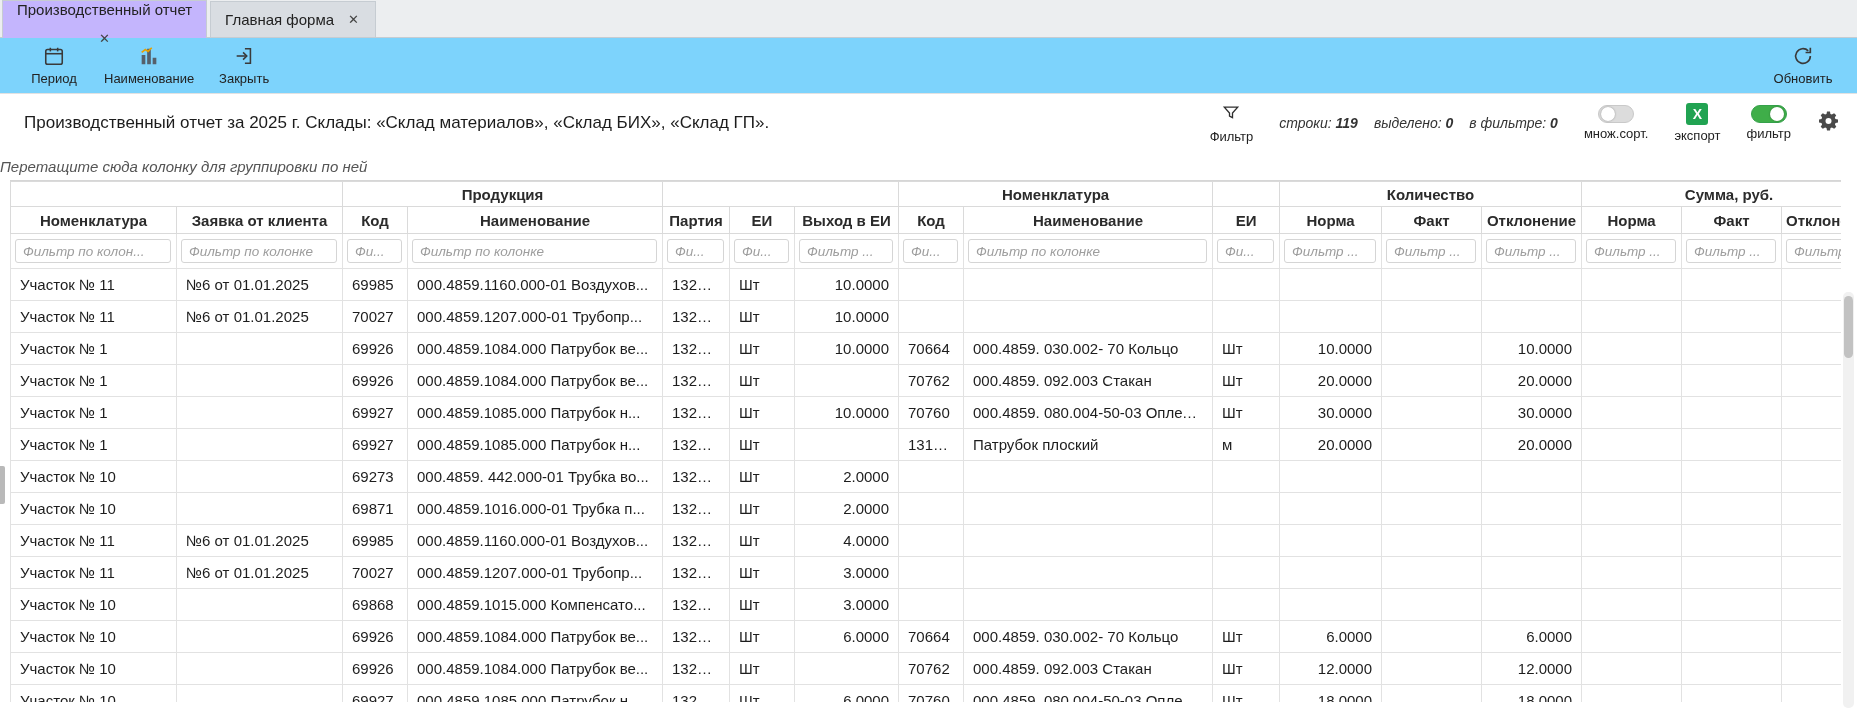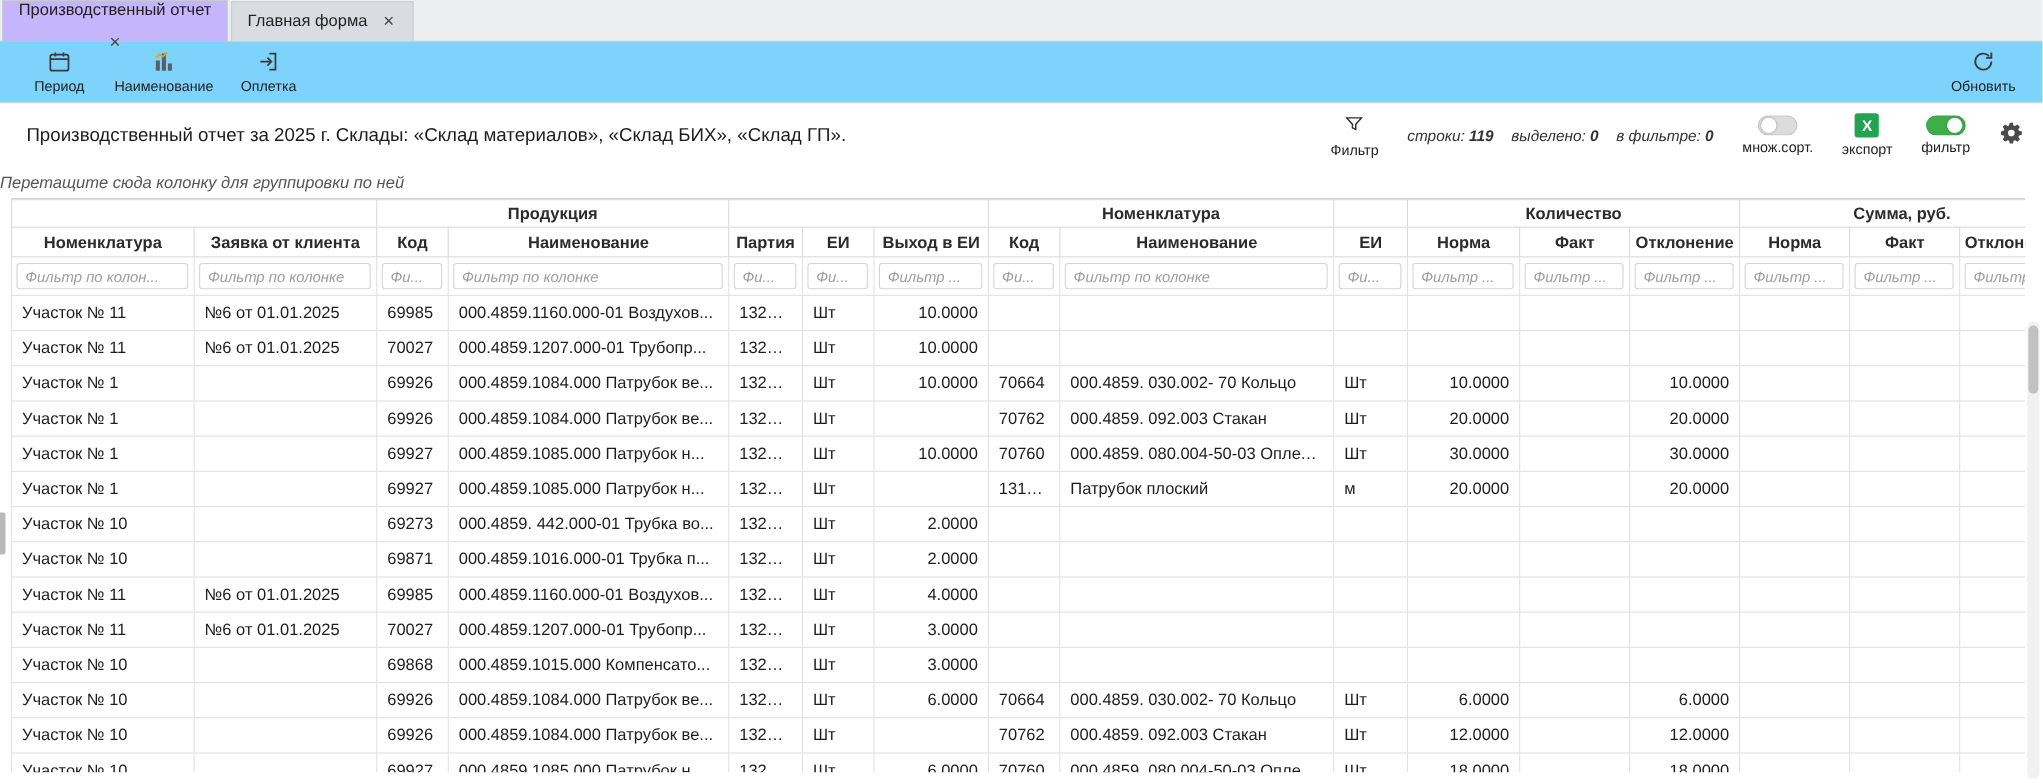--- a/index.html
+++ b/index.html
@@ -138,21 +138,21 @@
     <span>Наименование</span>
   </div>
   <div class="tool-btn">
     <span>
       <svg width="22" height="22" viewBox="0 0 24 24" fill="none" stroke="#3a3a3a" stroke-width="1.7">
         <path d="M13 4h6v16h-6"></path>
         <path d="M4 12h10"></path>
         <path d="M11 8l4 4-4 4"></path>
       </svg>
     </span>
-    <span>Оплетка</span>
+    <span>Закрыть</span>
   </div>
   <div class="toolbar-spacer"></div>
   <div class="tool-btn">
     <span>
       <svg width="22" height="22" viewBox="0 0 24 24" fill="none" stroke="#3a3a3a" stroke-width="1.8">
         <path d="M20 12a8 8 0 1 1-2.3-5.6"></path>
         <path d="M20 3v5.2h-5.2"></path>
       </svg>
     </span>
     <span>Обновить</span>

